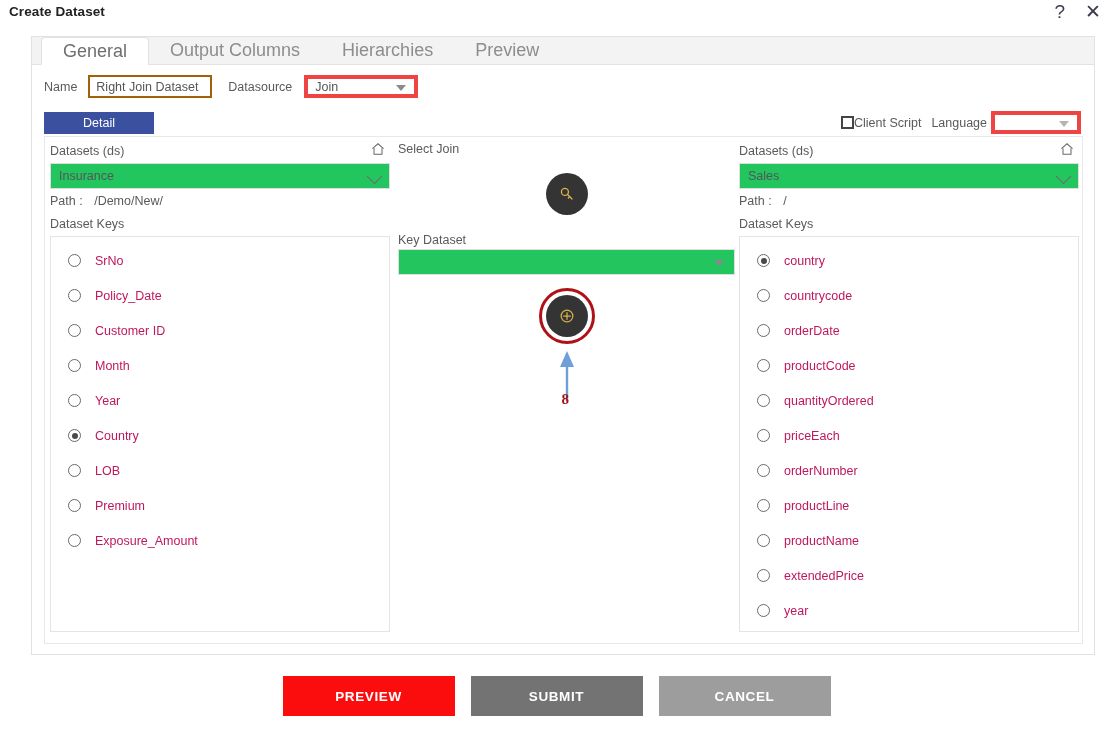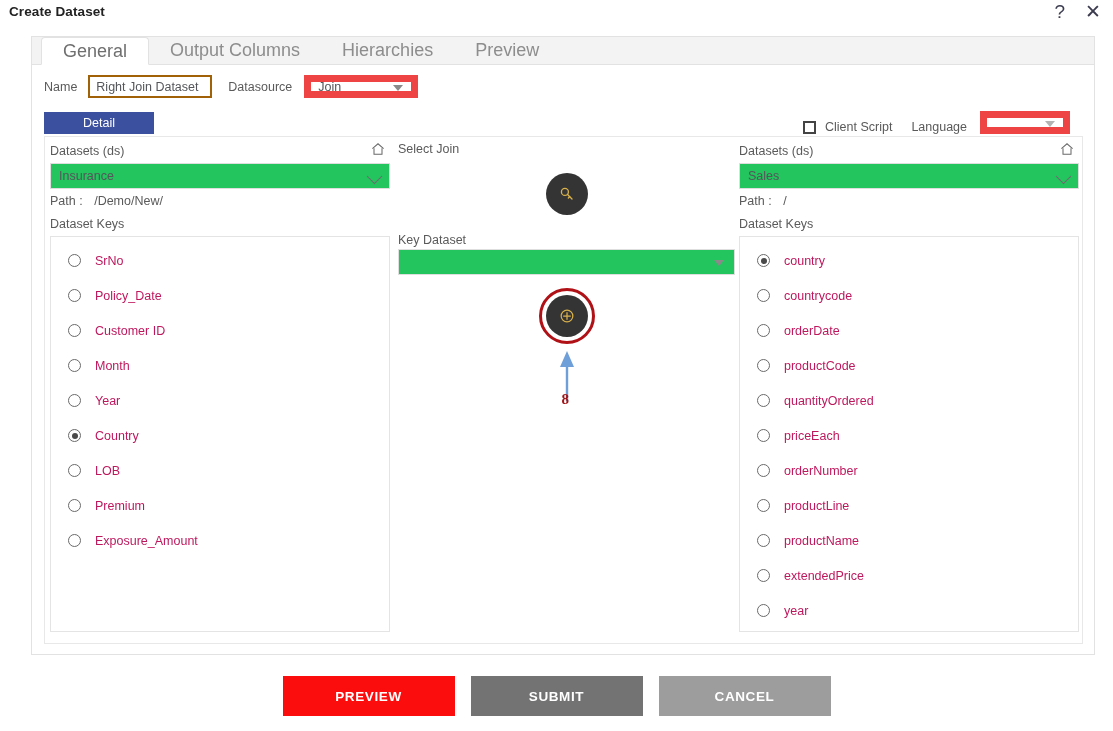--- a/index.html
+++ b/index.html
@@ -59,43 +59,43 @@
     display: flex; align-items: center; gap: 0;
   }
   .fld-label { font-size: 12.5px; color: #5a5a5a; }
   .txt-input {
     width: 124px; height: 23px; margin-left: 11px;
     border: 2px solid #a16207; background: #fff;
     font-size: 12.5px; color: #55565a; padding: 0 6px;
     font-family: "Liberation Sans", sans-serif; outline: none;
   }
   .sel-box {
-    position: relative; height: 23px; border: 7px solid #ef4444;
+    position: relative; height: 23px; border: 4px solid #ef4444;
     background: #fff; display: flex; align-items: center;
     font-size: 12.5px; color: #55565a; padding: 0 24px 0 7px; cursor: pointer;
   }
   .caret-dn {
     position: absolute; right: 8px; top: 50%; margin-top: -2px;
     width: 0; height: 0; border-left: 5px solid transparent;
     border-right: 5px solid transparent; border-top: 6px solid #8a8a8a;
   }
   .ds-select { width: 114px; margin-left: 12px; }
 
   
   .detail-tab {
     position: absolute; left: 12px; top: 75px;
     width: 110px; height: 22px; background: #3c50a0;
     color: #fff; font-size: 12.5px; display: flex;
     align-items: center; justify-content: center; cursor: pointer;
   }
 
   
   .client-row {
-    position: absolute; right: 24px; top: 74px;
-    display: flex; align-items: flex-end; gap: 9px;
+    position: absolute; right: 13px; top: 74px;
+    display: flex; align-items: center; 
   }
   .chk {
     width: 13px; height: 13px; border: 2px solid #444;
     background: #fff; cursor: pointer;
   }
   .lang-select { width: 90px; margin-left: 4px; }
   .lang-select .caret-dn { border-top-color: #b4b4b4; }
 
   
   .body-area {

